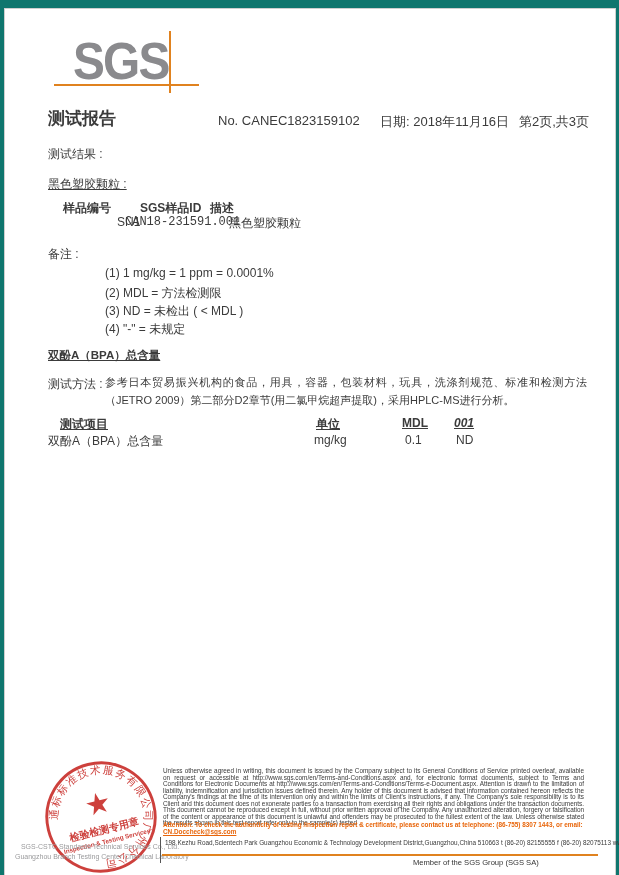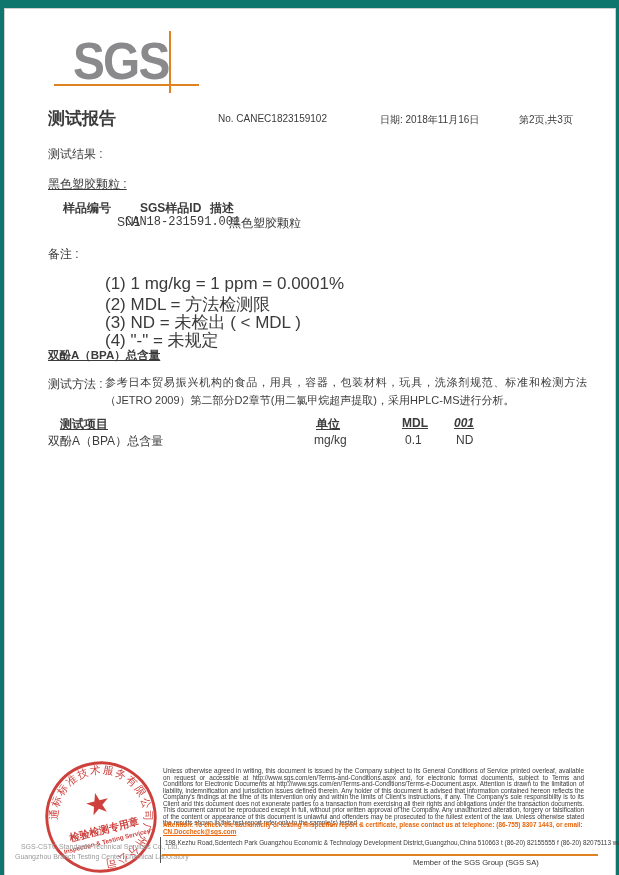--- a/index.html
+++ b/index.html
@@ -8,26 +8,26 @@
   .page{position:absolute;left:4px;top:8px;width:610px;height:866px;background:#fff;
     border:1px solid #cfcfcf;border-bottom:none;}
   .abs{position:absolute;white-space:nowrap;}
   
   .logo-text{font-weight:bold;color:#8a8a8d;font-size:52px;letter-spacing:-2px;
     transform:scaleX(.92);transform-origin:left top;line-height:1;}
   .logo-hline{background:var(--accent);height:2px;}
   .logo-vline{background:var(--accent);width:2px;}
   
   .doc-title{font-size:17px;font-weight:bold;}
-  .h-meta{font-size:10px;}
+  .h-meta{font-size:13px;}
   .lbl{font-size:12px;}
   .bold{font-weight:bold;}
   .u{text-decoration:underline;}
   .it{font-style:italic;}
-  .note-line{font-size:17px;margin-top:8px;}
+  .note-line{font-size:12px;}
   .method-text{font-size:11px;white-space:normal;line-height:18px;text-align:justify;}
   
   .disclaimer{font-size:6.4px;line-height:6.55px;white-space:normal;text-align:justify;
     color:#3a3a3a;letter-spacing:0;}
   .attention{font-size:6.4px;line-height:7px;white-space:normal;font-weight:bold;
     color:var(--attention);}
   .addr-en{font-size:6.4px;color:#3a3a3a;}
   .addr-cn{font-size:7.6px;font-weight:bold;color:#222;}
   .company-line{font-size:7px;color:#9a9a9c;text-align:center;width:170px;}
   .member{font-size:7.6px;color:#333;}

